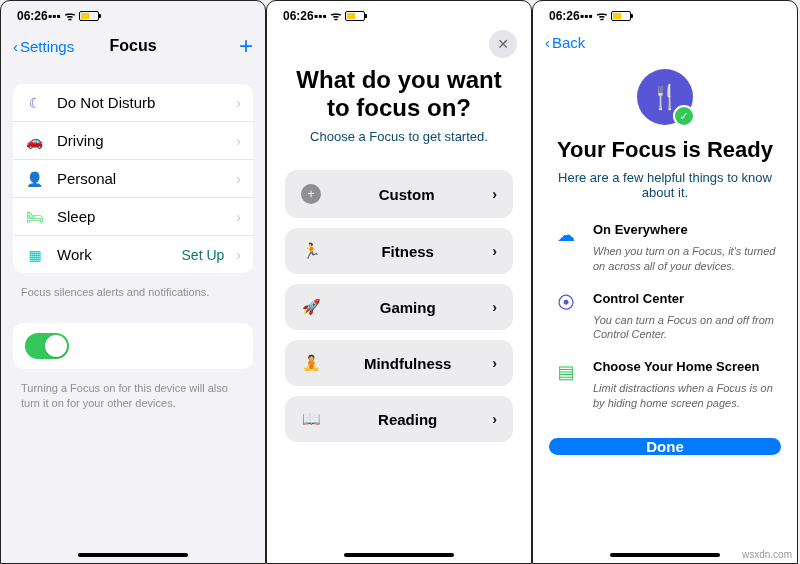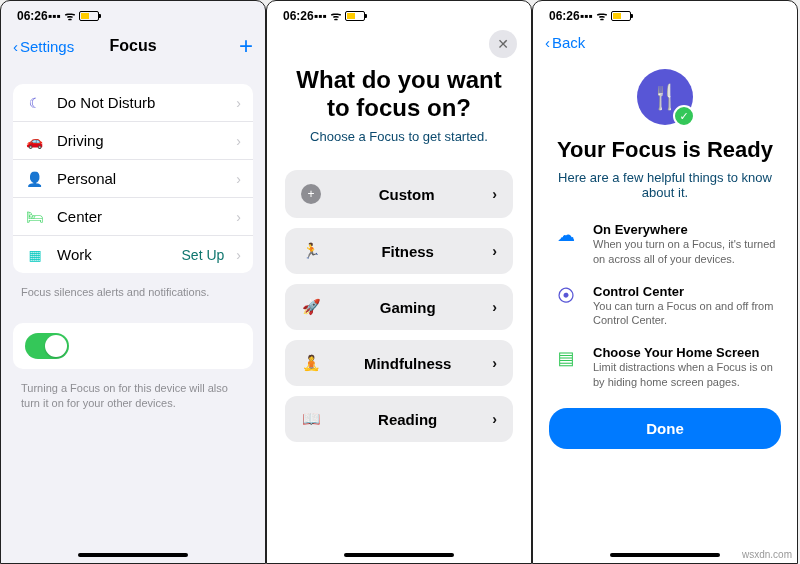--- a/index.html
+++ b/index.html
@@ -37,22 +37,22 @@
 .opt-label { flex:1; text-align:center; font-size:15px; font-weight:600; }
 .opt .chev { font-weight:700; color:#111;}
 .back3 { color:#007aff; font-size:15px; display:flex; align-items:center; gap:2px; padding:8px 12px 0;}
 .hero { text-align:center; padding:8px 20px 0;}
 .hero-icon { width:56px; height:56px; background:#5856d6; border-radius:50%; margin:10px auto 12px; display:flex; align-items:center; justify-content:center; color:#fff; font-size:24px; position:relative;}
 .hero-icon::after{content:"✓";position:absolute;bottom:-2px;right:-2px;width:18px;height:18px;background:#34c759;color:#fff;border-radius:50%;font-size:11px;display:flex;align-items:center;justify-content:center;border:2px solid #fff;}
 .tips { padding:22px 20px 0; display:flex; flex-direction:column; gap:18px;}
 .tip { display:flex; gap:14px; align-items:flex-start;}
 .tip-icon { width:26px; text-align:center; font-size:18px; flex-shrink:0; margin-top:2px;}
 .tip-title { font-size:13px; font-weight:600; }
-.tip-body { font-size:11px; color:#666; line-height:1.3; margin-top:0;}
-.done-btn { margin:19px 16px 0; background:#007aff; color:#fff; text-align:center; padding:12px; border-radius:18px; font-size:15px; font-weight:600;}
+.tip-body { font-size:11px; color:#666; line-height:1.3; margin-top:7px;font-style:italic;}
+.done-btn { margin:28px 16px 0; background:#007aff; color:#fff; text-align:center; border-radius:10px; font-size:15px; font-weight:600;}
 .home-ind { width:110px; height:4px; background:#000; border-radius:3px; margin:auto auto 6px;}
 .watermark { position:absolute; bottom:4px; right:8px; font-size:10px; color:#999;}
 .i-moon{color:#5856d6}.i-car{color:#007aff}.i-person{color:#5856d6}.i-bed{color:#30d158}.i-work{color:#00c7be}
 .i-plus{background:#8e8e93;color:#fff;width:20px;height:20px;border-radius:50%;display:inline-flex;align-items:center;justify-content:center;font-size:12px;}
 .i-fit{color:#34c759}.i-game{color:#007aff}.i-mind{color:#30b0c7}.i-read{color:#ff9500}
 .t1{color:#007aff}.t2{color:#5856d6}.t3{color:#34c759}
 </style>
 </head>
 <body>
 
@@ -86,21 +86,21 @@
         <span class="row-label">Driving</span>
         <span class="chev">›</span>
       </div>
       <div class="row">
         <span class="row-icon i-person">👤</span>
         <span class="row-label">Personal</span>
         <span class="chev">›</span>
       </div>
       <div class="row">
         <span class="row-icon i-bed">🛏</span>
-        <span class="row-label">Center</span>
+        <span class="row-label">Sleep</span>
         <span class="chev">›</span>
       </div>
       <div class="row">
         <span class="row-icon i-work">▦</span>
         <span class="row-label">Work</span>
         <span class="row-detail">Set Up</span>
         <span class="chev">›</span>
       </div>
     </div>
   <div class="footer-text">Focus silences alerts and notifications.</div>

